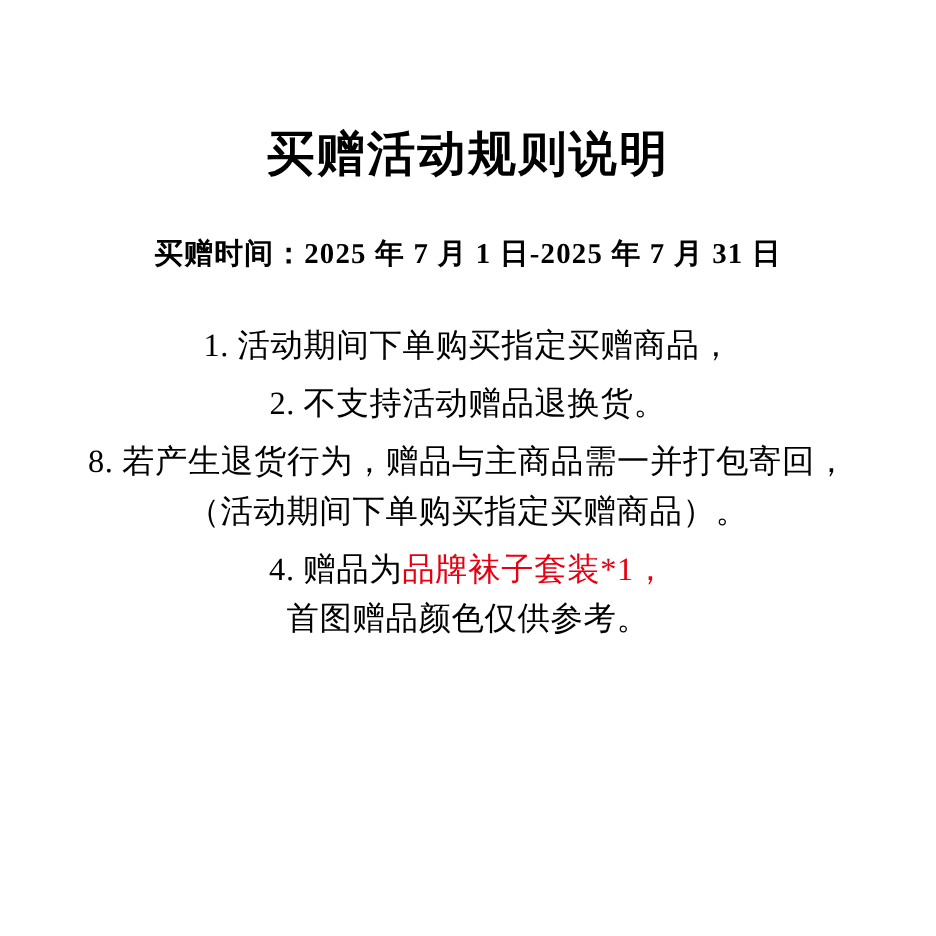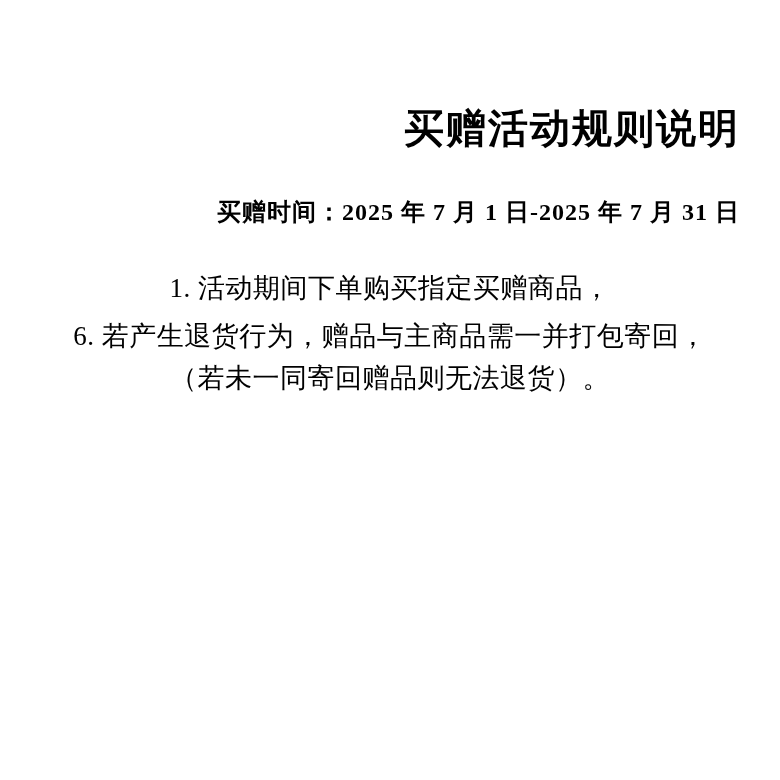--- a/index.html
+++ b/index.html
@@ -14,21 +14,21 @@
     color: #000000;
     overflow: hidden;
   }
   .page {
     width: 780px;
     height: 780px;
     box-sizing: border-box;
     padding: 105px 40px 40px 40px;
     display: flex;
     flex-direction: column;
-    align-items: flex-end;
+    align-items: center;
   }
   .title {
     font-size: 40px;
     font-weight: bold;
     letter-spacing: 2px;
     text-align: center;
     line-height: 1.2;
     margin: 0 0 44px 0;
   }
   .subtitle {
@@ -69,22 +69,29 @@
   <h1 class="title">买赠活动规则说明</h1>
 
   <div class="subtitle">买赠时间：2025 年 7 月 1 日-2025 年 7 月 31 日</div>
 
   <div class="rules">
 
     <div class="rule">
       <span class="rule-line">1.  活动期间下单购买指定买赠商品，</span>
     </div>
 
+    <div class="rule">
+      <span class="rule-line">2. 不支持活动赠品退换货。</span>
+    </div>
 
     <div class="rule">
-      <span class="rule-line">6. 若产生退货行为，赠品与主商品需一并打包寄回，</span>
-      <span class="rule-line">（若未一同寄回赠品则无法退货）。</span>
+      <span class="rule-line">8. 若产生退货行为，赠品与主商品需一并打包寄回，</span>
+      <span class="rule-line">（活动期间下单购买指定买赠商品）。</span>
     </div>
 
+    <div class="rule">
+      <span class="rule-line"><span>4. 赠品为</span><span class="highlight">品牌袜子套装*1，</span></span>
+      <span class="rule-line">首图赠品颜色仅供参考。</span>
+    </div>
 
 
   </div>
 </div>
 
 </body></html>

